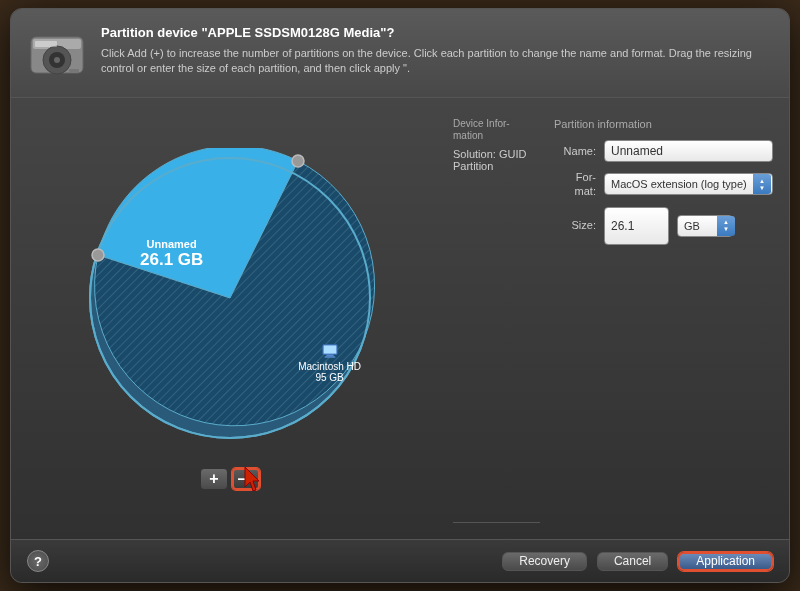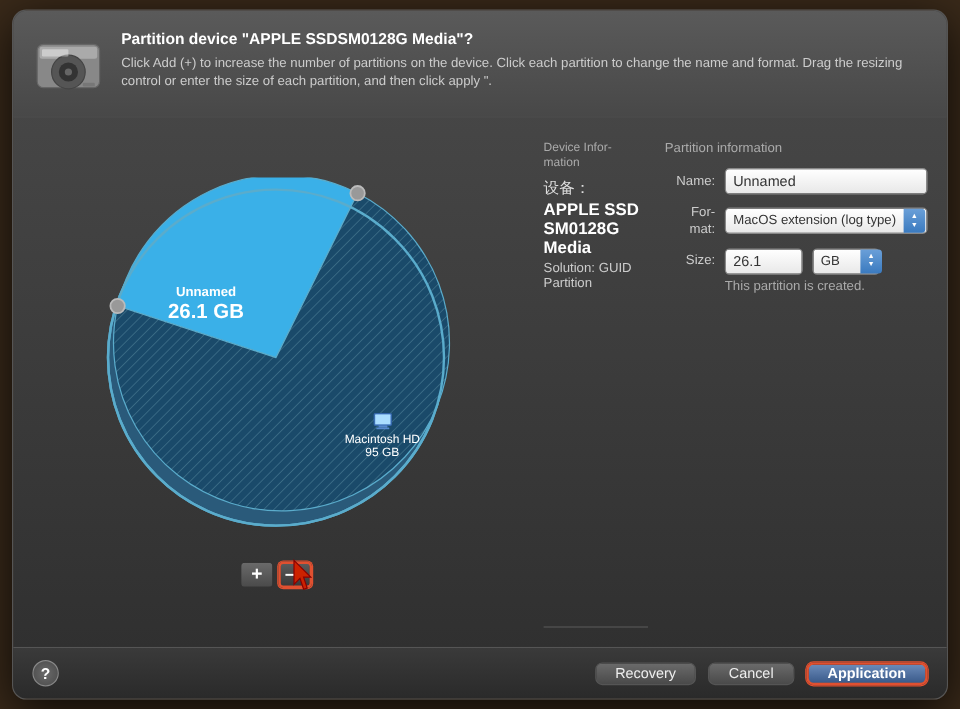--- a/index.html
+++ b/index.html
@@ -113,21 +113,21 @@
 
     .pie-label-unnamed .size {
       display: block;
       color: #fff;
       font-size: 17px;
     }
 
     .pie-label-macintosh {
       position: absolute;
       bottom: 65px;
-      right: 30px;
+      right: 19px;
       text-align: center;
       color: #fff;
       font-size: 10px;
     }
 
     .pie-label-macintosh .mac-icon {
       display: flex;
       justify-content: center;
       margin-bottom: 2px;
     }
@@ -299,21 +299,21 @@
 
     .size-row {
       display: flex;
       align-items: center;
       gap: 8px;
       margin-bottom: 4px;
     }
 
     .size-input {
       width: 65px;
-      height: 22px;
+      height: 38px;
       background: linear-gradient(to bottom, #fff, #e8e8e8);
       border: 1px solid #888;
       border-radius: 4px;
       padding: 0 6px;
       font-size: 12px;
       color: #333;
       outline: none;
     }
 
     .size-unit-wrapper {
@@ -381,21 +381,21 @@
       border: 1px solid #555;
       background: linear-gradient(to bottom, #6a6a6a, #4a4a4a);
       color: #eee;
     }
 
     .footer-btn.primary {
       background: linear-gradient(to bottom, #6a8ab8, #3a5a8a);
       border: 2px solid #e05030;
       box-shadow: 0 0 0 1px #e05030;
       color: #fff;
-      font-weight: bold;
+      font-weight: normal;
     }
   </style>
 </head>
 <body>
 
 <div class="dialog">
 
   <div class="dialog-header">
     <div class="header-icon">
       <svg viewBox="0 0 60 60" xmlns="http://www.w3.org/2000/svg">
@@ -482,24 +482,20 @@
         <svg width="30" height="30" viewBox="0 0 30 30">
           <polygon points="8,2 8,22 13,17 16,26 19,25 16,16 22,16" fill="#cc2200" stroke="#880000" stroke-width="1"></polygon>
         </svg>
       </div>
     </div>
 
     <div class="info-panel">
 
       <div class="device-info-section">
         <div class="section-title">Device Infor- mation</div>
-        <div class="device-name">
-          <span class="label">设备：</span>
-          <span>APPLE SSD SM0128G Media</span>
-        </div>
         <div class="info-row">
           <span>Solution:</span>
           <span>GUID Partition</span>
         </div>
       </div>
 
       <div class="partition-info-section">
         <div class="partition-section-title">Partition information</div>
 
         <div class="field-row">
@@ -521,21 +517,20 @@
           <span class="field-label">Size:</span>
           <input class="size-input" type="text" value="26.1" style="">
           <div class="size-unit-wrapper">
             <select class="size-unit-select">
               <option>GB</option>
             </select>
             <div class="select-arrow"></div>
           </div>
         </div>
 
-        <div class="created-text">This partition is created.</div>
       </div>
 
     </div>
   </div>
 
   <div class="dialog-footer">
     <button class="footer-help">?</button>
     <div class="footer-buttons">
       <button class="footer-btn">Recovery</button>
       <button class="footer-btn">Cancel</button>

